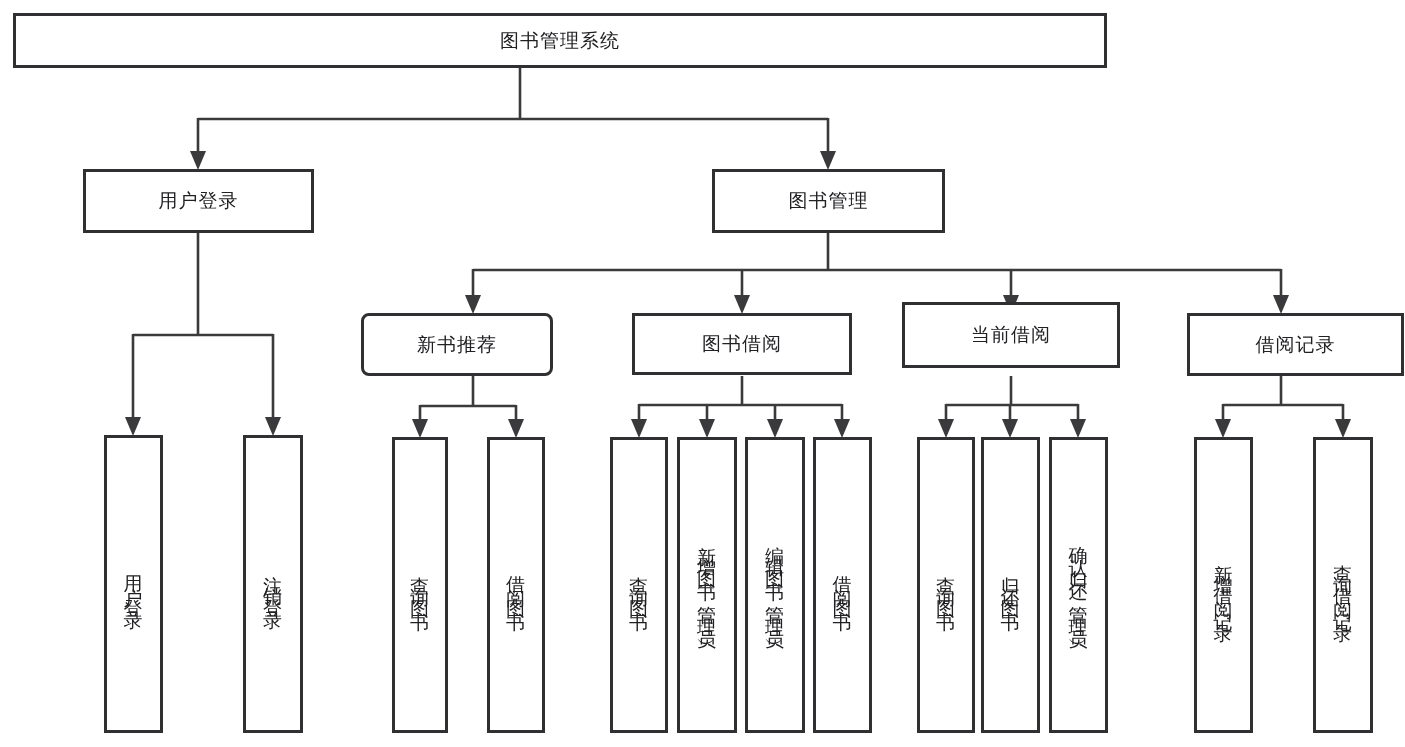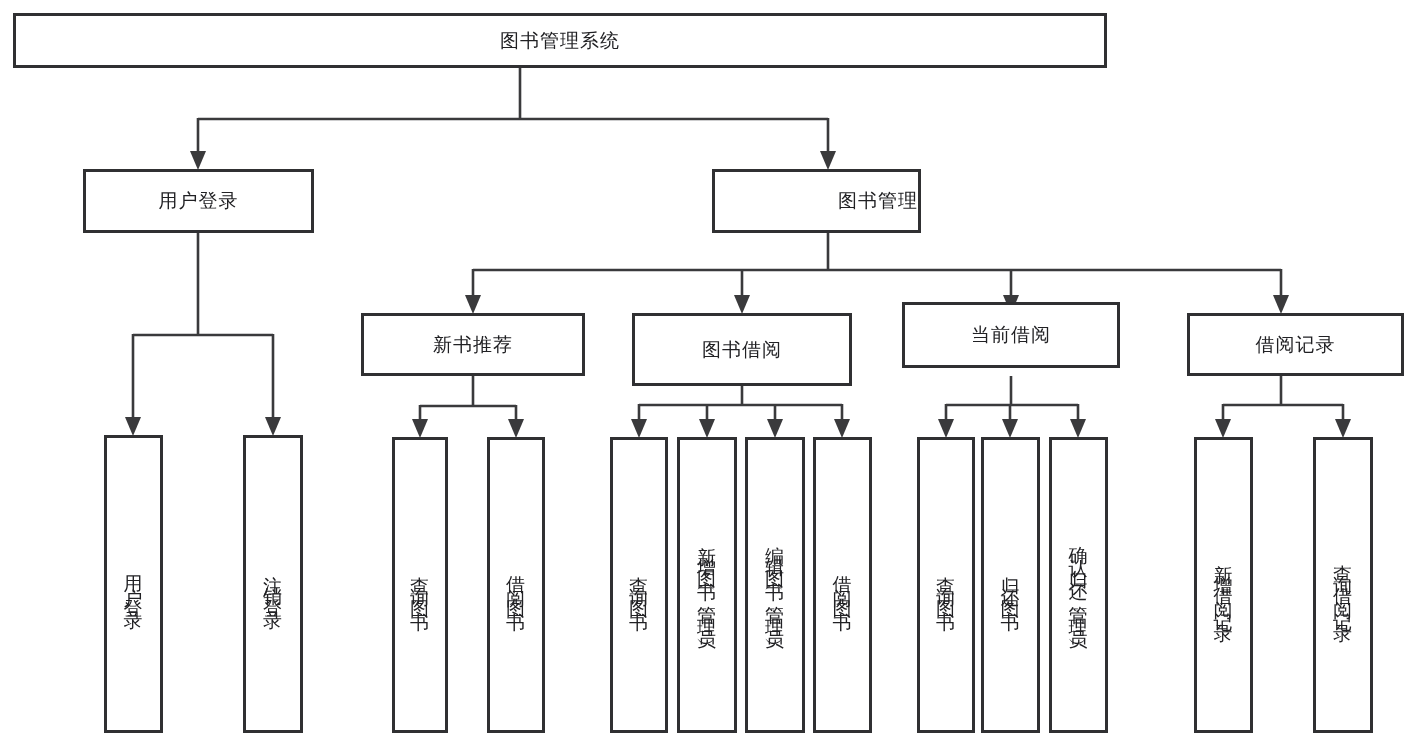--- a/index.html
+++ b/index.html
@@ -107,28 +107,28 @@
     </g>
   </svg>
 
   <div class="node" style="left:13px; top:13px; width:1094px; height:55px;">
     <span class="h-label">图书管理系统</span>
   </div>
 
   <div class="node" style="left:83px; top:169px; width:231px; height:64px;">
     <span class="h-label">用户登录</span>
   </div>
-  <div class="node" style="left:712px; top:169px; width:209px; height:64px;justify-content:flex-end;">
+  <div class="node" style="left:712px; top:169px; width:233px; height:64px;">
     <span class="h-label">图书管理</span>
   </div>
 
-  <div class="node" style="left:361px; top:313px; width:224px; height:63px;">
+  <div class="node" style="left:361px; top:313px; width:192px; height:63px;border-radius:8px;">
     <span class="h-label">新书推荐</span>
   </div>
-  <div class="node" style="left:632px; top:313px; width:220px; height:73px;">
+  <div class="node" style="left:632px; top:313px; width:220px; height:62px;">
     <span class="h-label">图书借阅</span>
   </div>
   <div class="node" style="left:902px; top:302px; width:218px; height:66px;">
     <span class="h-label">当前借阅</span>
   </div>
   <div class="node" style="left:1173px; top:313px; width:217px; height:63px;margin-left:14px;">
     <span class="h-label">借阅记录</span>
   </div>
 
   <div class="node" style="left:104px; top:435px; width:59px; height:298px;">

